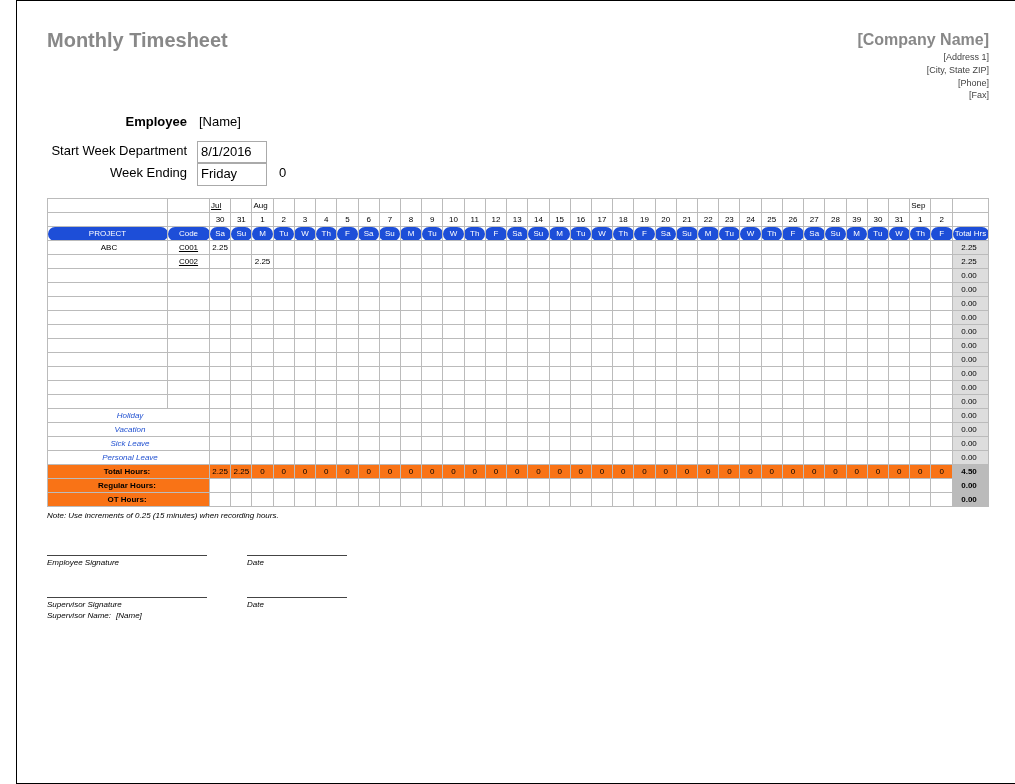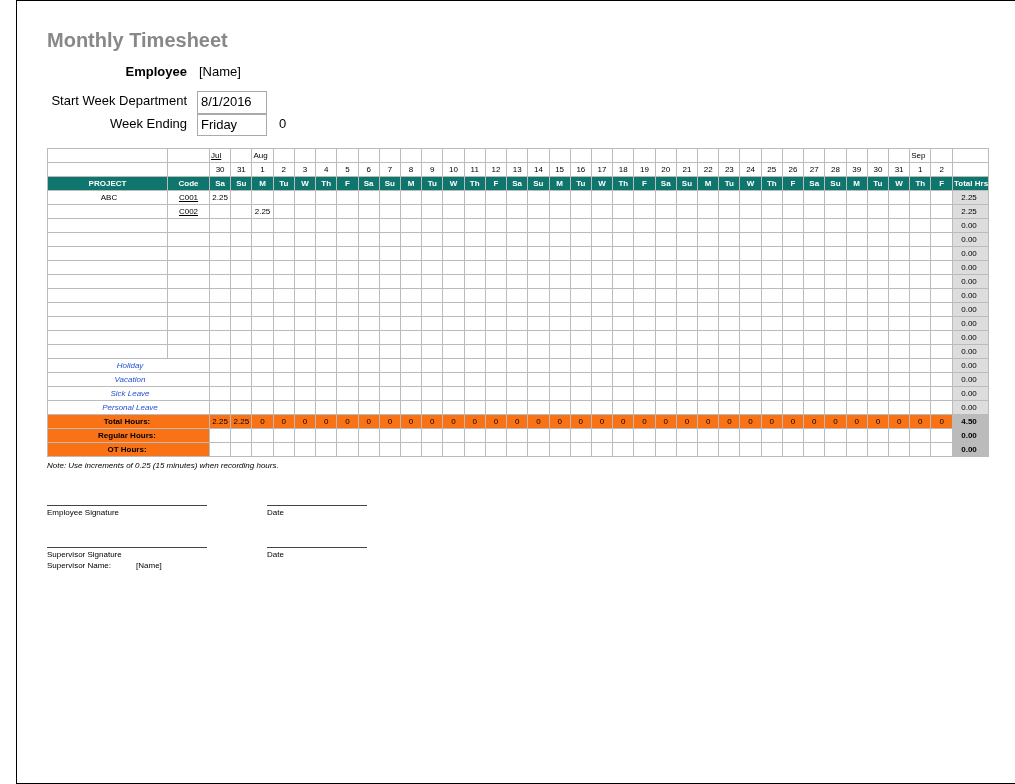--- a/index.html
+++ b/index.html
@@ -34,48 +34,55 @@
   table.grid { border-collapse: collapse; width: 100%; table-layout: fixed; }
   table.grid th, table.grid td {
     border: 1px solid #bbb;
     font-size: 8px;
     text-align: center;
     height: 14px;
     overflow: hidden;
     white-space: nowrap;
   }
   .month-row td, .date-row td { border: none; height: 12px; font-size: 8px; }
-  .hdr { background: #0f766e; color: #fff; font-weight: bold; }
+  .hdr { background: #1d4ed8; color: #fff; font-weight: normal; border-radius: 7px; }
   .project-col { text-align: left; padding-left: 4px; }
   .code-col { text-align: center; text-decoration: underline; }
   .total-col { background: #ddd; text-align: right; padding-right: 4px; }
   .leave { color: #2050d0; font-style: italic; text-align: left; padding-left: 4px; }
   .totals-block { background: #f97316; }
   .totals-label { text-align: right; padding-right: 4px; font-weight: bold; font-size: 8px; }
   .grand-total { background: #bbb; font-weight: bold; text-align: right; padding-right: 4px; }
   .note { font-style: italic; font-size: 8px; margin-top: 4px; }
 
   .sign-block { margin-top: 35px; font-size: 8px; }
-  .sign-row { display: flex; gap: 60px; margin-bottom: 2px; }
+  .sign-row { display: flex; gap: 40px; margin-bottom: 2px; font-style: italic; }
   .sign-line { border-top: 1px solid #444; width: 160px; }
   .sign-date { border-top: 1px solid #444; width: 100px; }
   .sign-spacer { height: 28px; }
 
   col.proj { width: 120px; }
   col.code { width: 42px; }
   col.day  { width: auto; }
   col.tot  { width: 36px; }
 </style>
 </head>
 <body>
 
 <div class="page">
 
   <div class="header">
     <div class="title">Monthly Timesheet</div>
+    <div class="company">
+      <div class="name">[Company Name]</div>
+      <div>[Address 1]</div>
+      <div>[City, State ZIP]</div>
+      <div>[Phone]</div>
+      <div>[Fax]</div>
+    </div>
   </div>
 
   <div class="meta">
     <div class="meta-row bold">
       <div class="meta-label">Employee</div>
       <div class="meta-value">[Name]</div>
     </div>
     <div style="height:8px"></div>
     <div class="meta-row">
       <div class="meta-label">Start Week Department</div>

